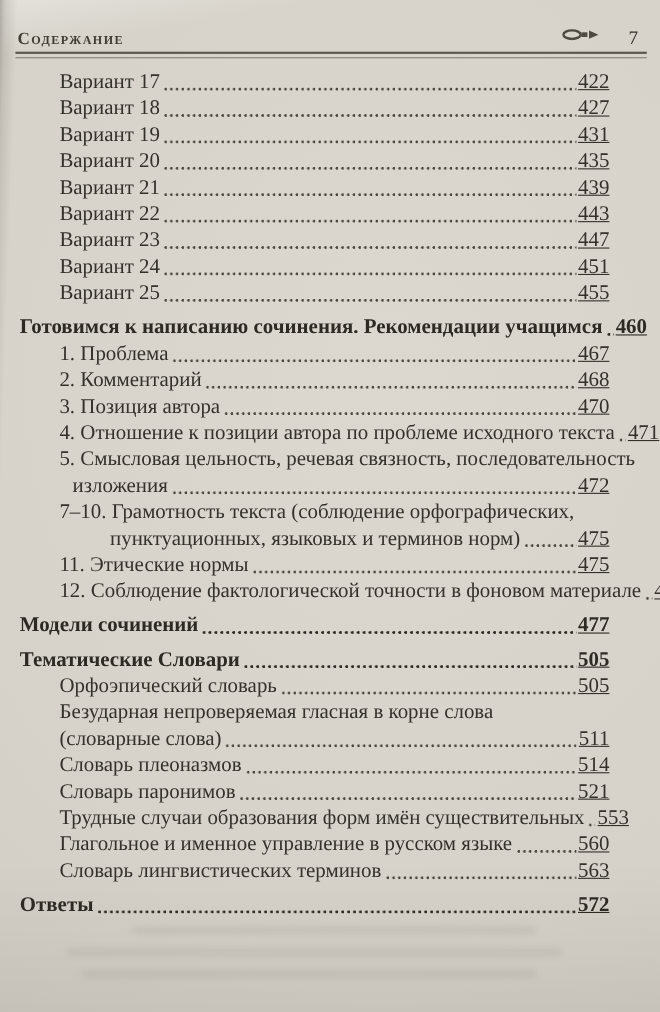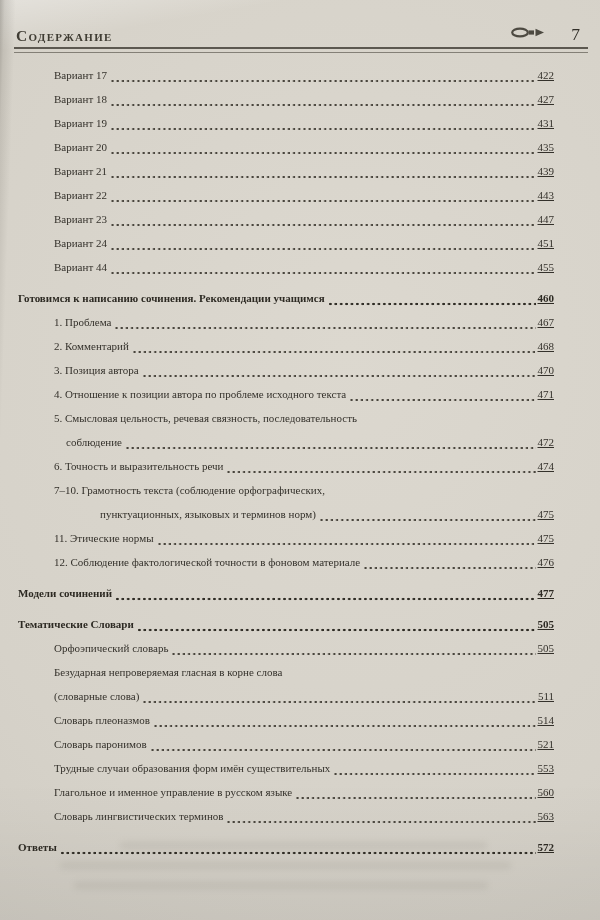--- a/index.html
+++ b/index.html
@@ -31,21 +31,21 @@
   .pen{margin:0 26px 3px 0;opacity:.88;}
   .pageno{font-size:17.5px;margin:0 6px 0 0;color:#33302a;}
   .rule{
     margin:2px 12px 0 14px;
     height:3px;
     border-top:2px solid rgba(62,58,50,0.8);
     border-bottom:1px solid rgba(62,58,50,0.55);
   }
   .toc{
     margin:10px 46px 0 18px;
-    font-size:11px;
+    font-size:19px;
     line-height:24px;
   }
   .entry.ind{padding-left:36px;}
   .entry.bold{font-weight:bold;margin-top:7px;color:#2d2a23;}
   .row{display:flex;align-items:flex-end;}
   .txt{white-space:nowrap;}
   .leader{
     flex:1 1 auto;min-width:6px;
     margin:0 1px 0 4px;
     align-self:stretch;
@@ -139,21 +139,21 @@
       </div>
       <div class="entry ind">
         <div class="row">
           <span class="txt">Вариант 24</span>
           <span class="leader"></span>
           <span class="pg">451</span>
         </div>
       </div>
       <div class="entry ind">
         <div class="row">
-          <span class="txt">Вариант 44</span>
+          <span class="txt">Вариант 25</span>
           <span class="leader"></span>
           <span class="pg">455</span>
         </div>
       </div>
       <div class="entry bold">
         <div class="row">
           <span class="txt">Готовимся к написанию сочинения. Рекомендации учащимся</span>
           <span class="leader"></span>
           <span class="pg">460</span>
         </div>
@@ -184,30 +184,23 @@
           <span class="txt">4. Отношение к позиции автора по проблеме исходного текста</span>
           <span class="leader"></span>
           <span class="pg">471</span>
         </div>
       </div>
       <div class="entry ind">
         <div class="row">
           <span class="txt">5. Смысловая цельность, речевая связность, последовательность</span>
         </div>
         <div class="row">
-          <span class="txt" style="padding-left: 12px;">соблюдение</span>
+          <span class="txt" style="padding-left: 12px;">изложения</span>
           <span class="leader"></span>
           <span class="pg">472</span>
-        </div>
-      </div>
-      <div class="entry ind">
-        <div class="row">
-          <span class="txt">6. Точность и выразительность речи</span>
-          <span class="leader"></span>
-          <span class="pg">474</span>
         </div>
       </div>
       <div class="entry ind">
         <div class="row">
           <span class="txt">7–10. Грамотность текста (соблюдение орфографических,</span>
         </div>
         <div class="row">
           <span class="txt" style="padding-left: 46px;">пунктуационных, языковых и терминов норм)</span>
           <span class="leader"></span>
           <span class="pg">475</span>

